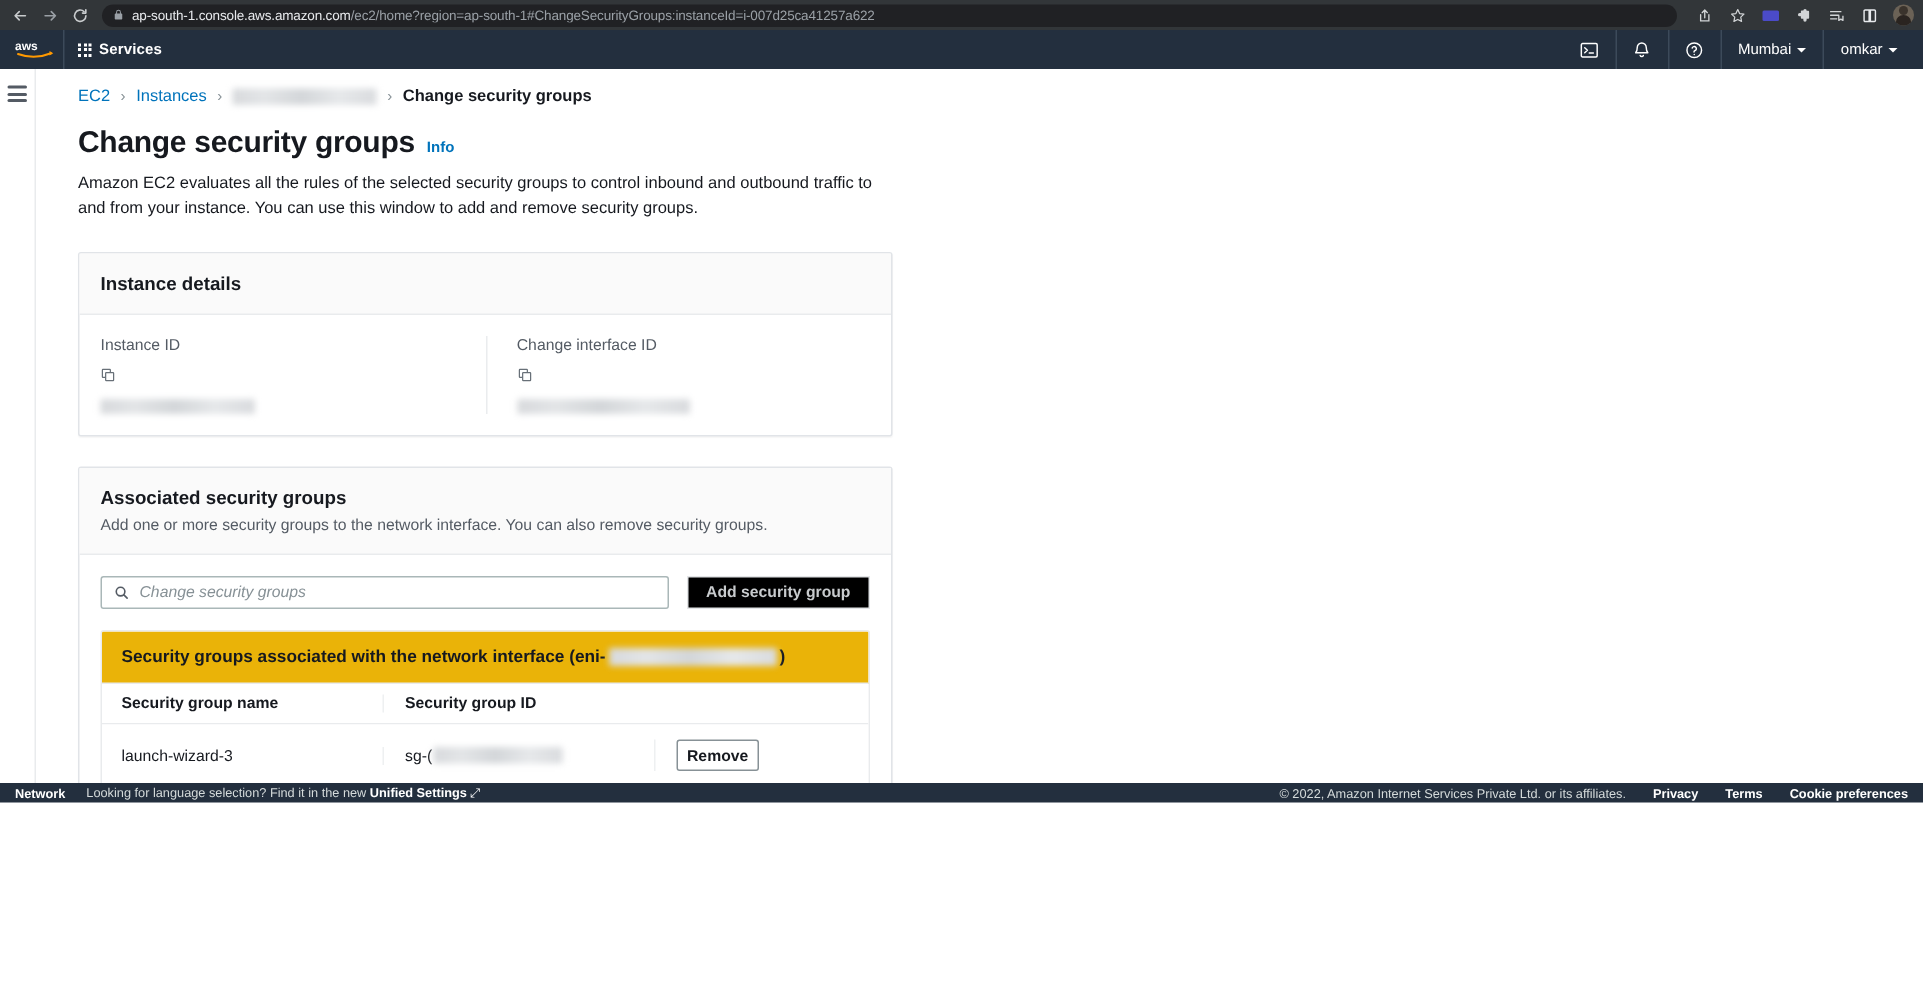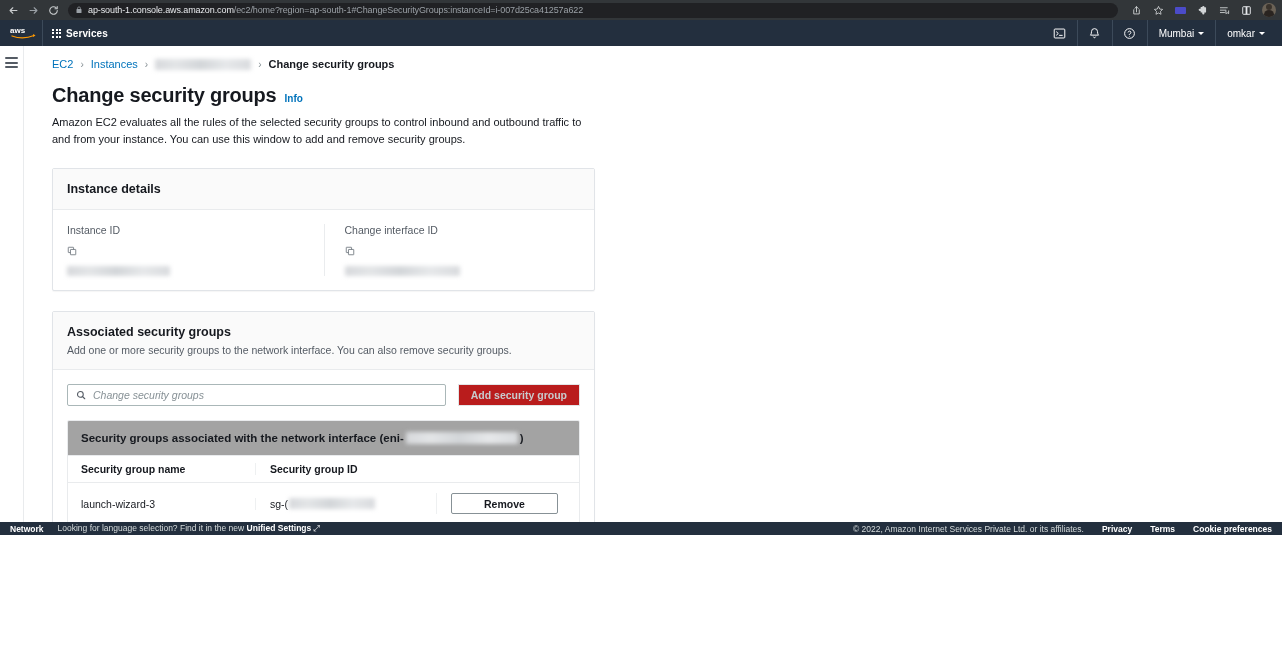--- a/index.html
+++ b/index.html
@@ -354,41 +354,41 @@
   .sg-search .s-icon { color: #545b64; display: flex; flex: 0 0 auto; }
   .sg-search .s-placeholder {
     font-size: 10.5px;
     color: #879196;
     font-style: italic;
   }
   .btn-disabled {
     height: 22px;
     padding: 0 12px;
     border: 1px solid #e3e5e7;
-    background: #b91c1c;
+    background: #000000;
     border-radius: 0;
     font-size: 10.5px;
     font-weight: bold;
     color: #c8cbcd;
     display: flex;
     align-items: center;
     font-family: "Liberation Sans", sans-serif;
   }
 
   
   .sg-table {
     margin-top: 14px;
     border: 1px solid #e9ebed;
     border-radius: 2px;
     overflow: hidden;
   }
   .sg-table-header {
     padding: 11px 13px;
     border-bottom: 1px solid #e9ebed;
-    background: #a3a3a3;
+    background: #eab308;
     text-align: right;
   }
   .sg-table-title {
     font-size: 11.5px;
     font-weight: bold;
     color: #16191f;
     display: flex;
     align-items: center;
     gap: 0;
     white-space: nowrap;
@@ -415,21 +415,21 @@
     background: #ffffff;
   }
   .sg-td {
     font-size: 10.5px;
     color: #16191f;
     display: flex;
     align-items: center;
   }
   .btn-remove {
     height: 21px;
-    padding: 0 32px;
+    padding: 0 6px;
     border: 1px solid #879196;
     background: #ffffff;
     border-radius: 2px;
     font-size: 10.5px;
     font-weight: bold;
     color: #16191f;
     font-family: "Liberation Sans", sans-serif;
     display: flex;
     align-items: center;
   }

